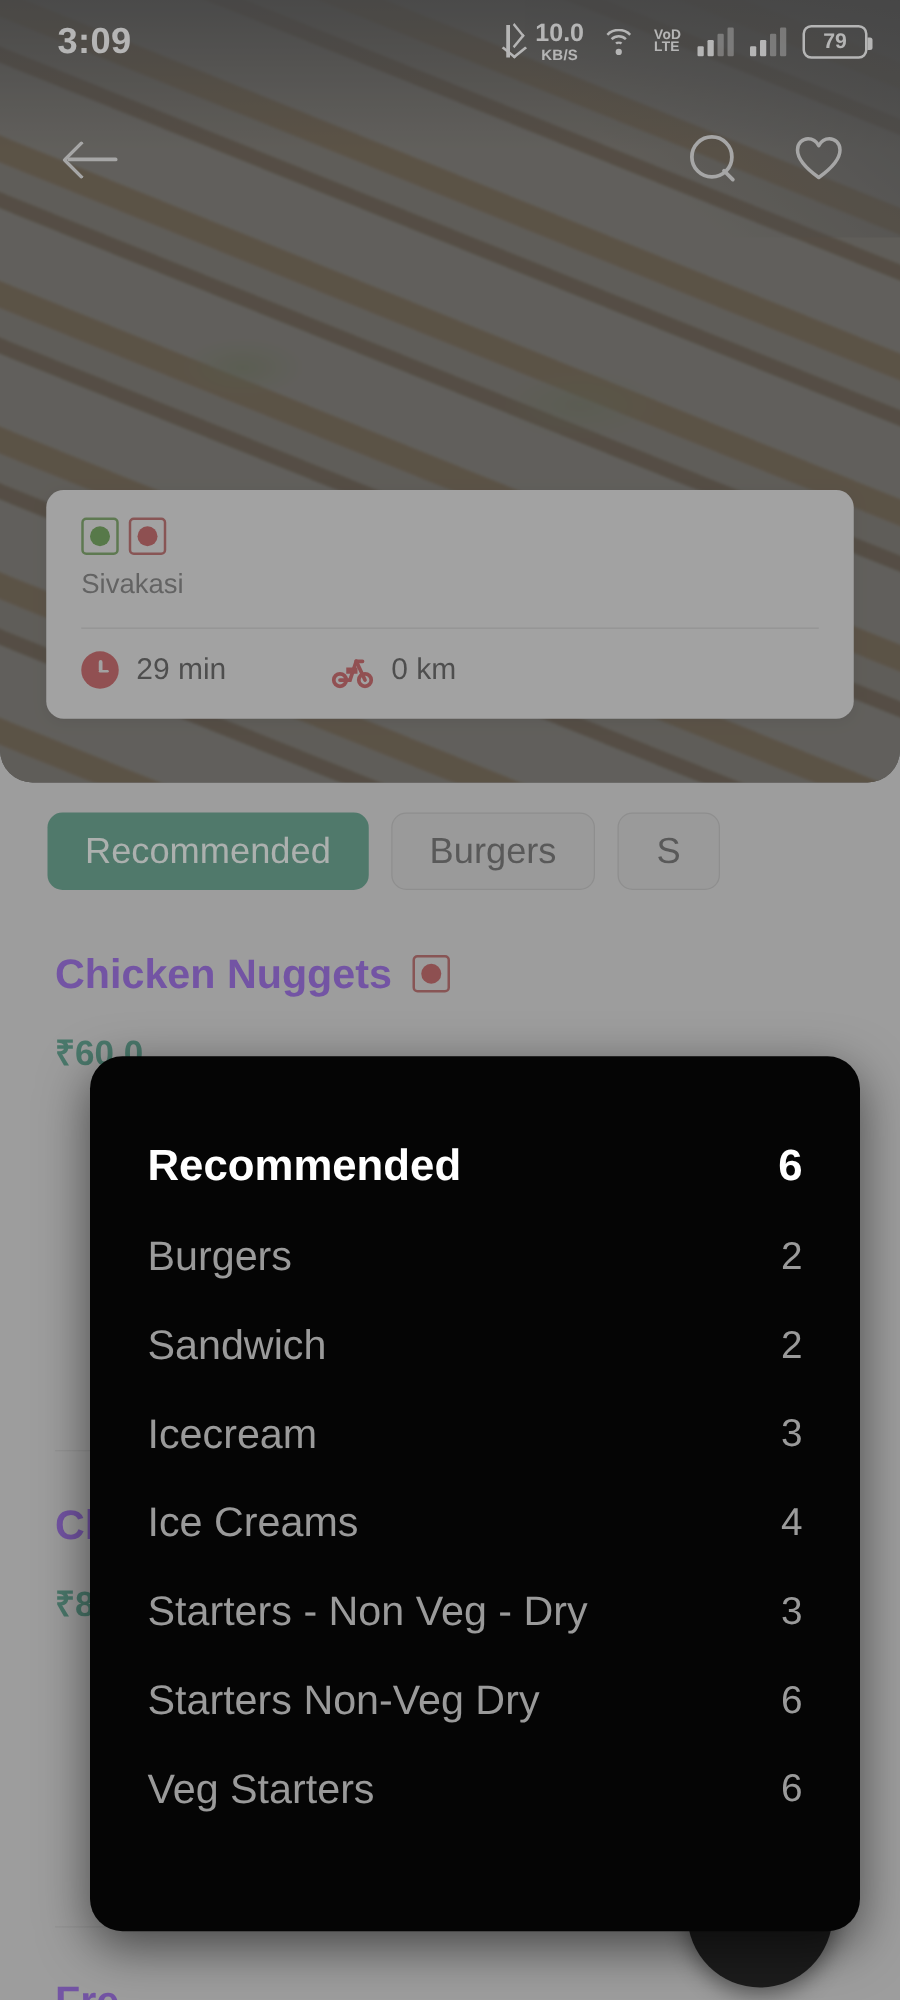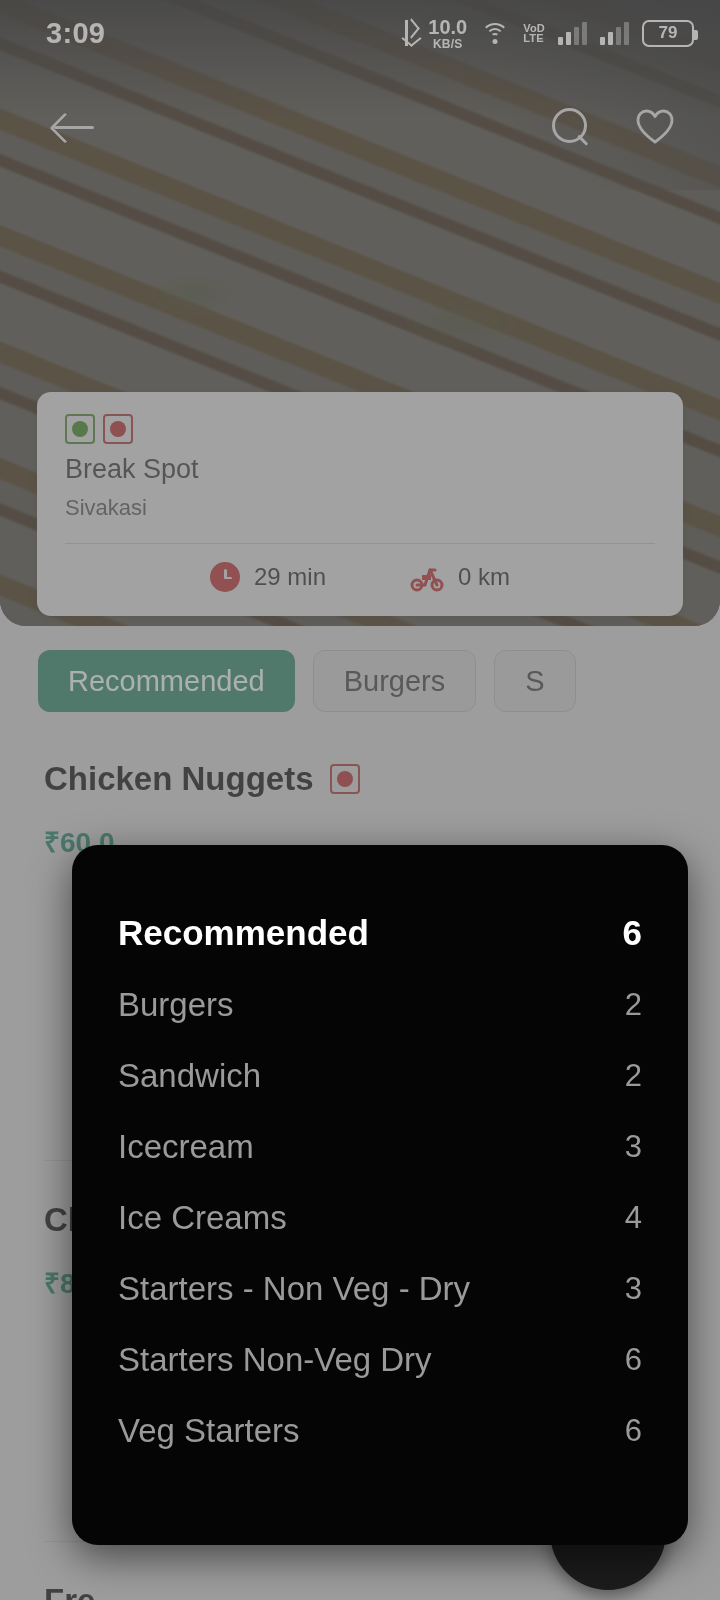--- a/index.html
+++ b/index.html
@@ -124,21 +124,21 @@
   .diet-marks { display:flex; gap:8px; }
   .mark { width:30px; height:30px; border-radius:4px; display:flex; align-items:center; justify-content:center; }
   .mark i { width:16px; height:16px; border-radius:50%; display:block; }
   .mark.veg { border:2.4px solid #3f7a22; }
   .mark.veg i { background:#2f7a10; }
   .mark.nonveg { border:2.4px solid #9c2b2b; }
   .mark.nonveg i { background:#a81f22; }
   .rest-sub { font-size:27px; color:#2c2c2c; margin-top:10px; }
   .rest-loc { font-size:22px; color:#4a4a4a; margin-top:10px; }
   .divider { height:1px; background:#b3b3b3; margin:22px 0 18px 0; }
-  .meta-row { display:flex; align-items:center; gap:84px;justify-content:center; }
+  .meta-row { display:flex; align-items:center; gap:84px; }
   .meta { display:flex; align-items:center; gap:14px; font-size:24px; color:#1c1c1c; }
   .clock-ic { width:30px; height:30px; border-radius:50%; background:#b01f24; position:relative; }
   .clock-ic:before { content:""; position:absolute; left:14px; top:7px; width:2.6px; height:9px; background:#d6d6d6; border-radius:2px;}
   .clock-ic:after { content:""; position:absolute; left:14px; top:14.5px; width:8px; height:2.6px; background:#d6d6d6; border-radius:2px;}
   .scooter-ic { width:34px; height:30px; position:relative; }
   .scooter-ic svg { width:34px; height:30px; display:block; }
 
   
   .tabstrip {
     position:absolute; left:0; top:648px; width:720px; height:66px;
@@ -148,21 +148,21 @@
     height:62px; border-radius:12px; display:flex; align-items:center; justify-content:center;
     padding:0 30px; font-size:29px; white-space:nowrap;
   }
   .tab.active { background:#1f7a5c; color:#eaf4ef; }
   .tab.idle { background:#c3c3c3; border:1.5px solid #a9a9a9; color:#333; }
 
   
   .menu-list { position:absolute; left:0; top:760px; width:720px; z-index:2; }
   .menu-item { padding:0 44px; }
   .mi-title-row { display:flex; align-items:center; gap:16px; }
-  .mi-title { font-size:33px; font-weight:700; color:#000000; }
+  .mi-title { font-size:33px; font-weight:700; color:#6d28d9; }
   .mi-price { font-size:28px; color:#13795b; font-weight:600; margin-top:24px; }
   .mi-divider { height:1px; background:#b5b5b5; margin:46px 44px 40px 44px; }
 
   
   .scrim { position:absolute; inset:0; background:rgba(120,120,120,.55); z-index:7; }
 
   
   .fab {
     position:absolute; right:54px; top:1474px; width:116px; height:116px;
     border-radius:50%; background:#1c1c1c; z-index:8;
@@ -254,21 +254,20 @@
     <div class="rest-title-row">
       <div class="diet-marks">
         <div class="mark veg">
             <i></i>
           </div>
         <div class="mark nonveg">
             <i></i>
           </div>
       </div>
     </div>
-    <div class="rest-sub">Break Spot</div>
     <div class="rest-loc">Sivakasi</div>
     <div class="divider"></div>
     <div class="meta-row">
       <div class="meta">
         <div class="clock-ic"></div>
         <span>29 min</span>
       </div>
       <div class="meta">
         <div class="scooter-ic">
           <svg viewBox="0 0 34 30">

